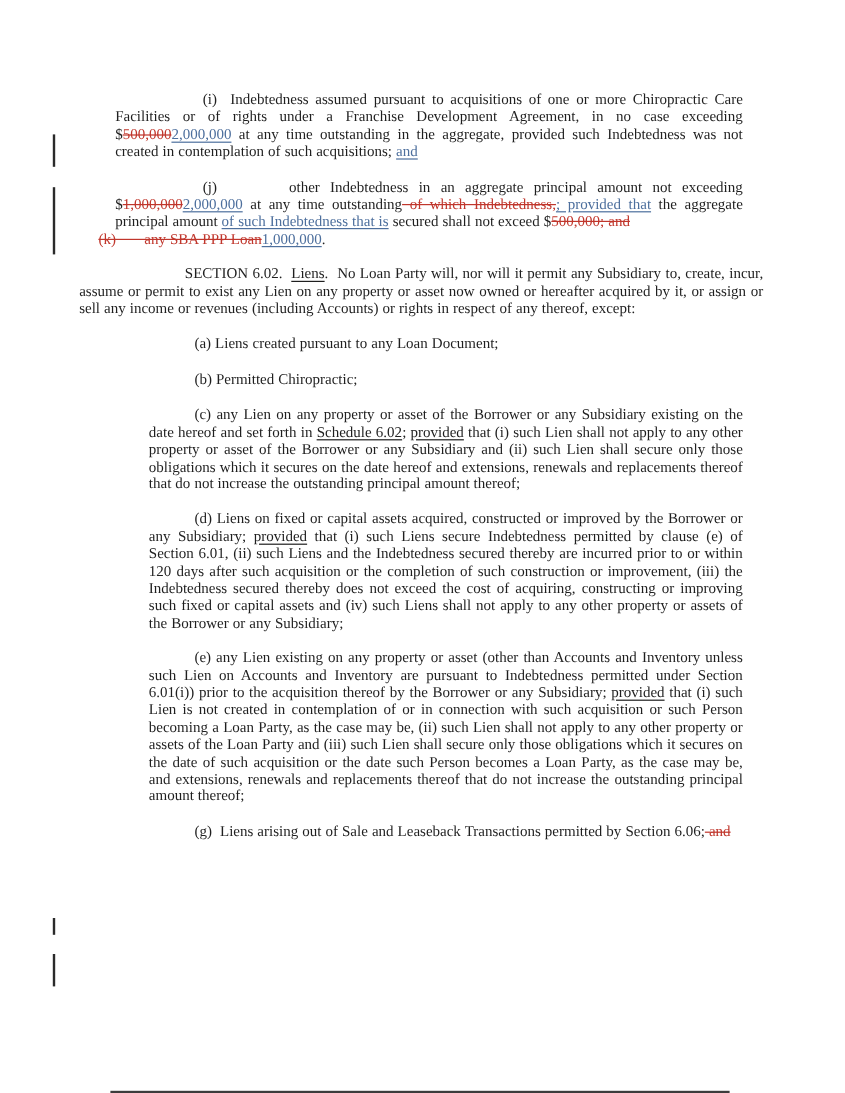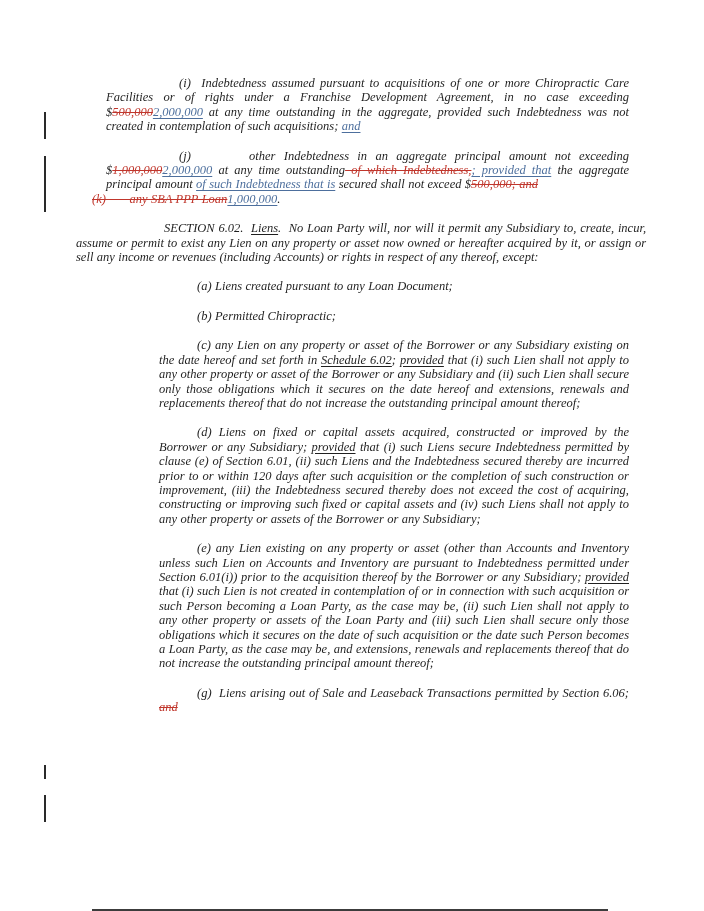--- a/index.html
+++ b/index.html
@@ -12,36 +12,35 @@
     width: 704px;
     height: 911px;
     background: #ffffff;
     overflow: hidden;
     font-family: "Liberation Serif", "DejaVu Serif", serif;
     color: var(--text, #1f1f1f);
   }
   .content {
     position: absolute;
     top: 76px;
-    left: 76px;
+    left: 66px;
     width: 570px;
-    font-style: italic;
   }
   .para {
     font-size: 12.5px;
     line-height: 14.4px;
     text-align: justify;
     margin: 0 0 15px 0;
     word-spacing: 0.02em;
   }
   .para.no-gap { margin-bottom: 0; }
   .level-sub     { margin-left: 30px; margin-right: 17px; text-indent: 73px; }
   .level-k       { margin-left: 16px; margin-right: 17px; text-indent: 0; }
   .level-section { margin-left: 0;    margin-right: 0;    text-indent: 88px; }
-  .level-item    { margin-left: 83px; margin-right: 17px; text-indent: 38px; }
+  .level-item    { margin-left: 58px; margin-right: 17px; text-indent: 38px; }
 
   .r-n { color: var(--text, #1f1f1f); }
   .r-u { color: var(--text, #1f1f1f); text-decoration: underline; text-underline-offset: 2px; }
   .r-d { color: var(--deletion, #c0362c); text-decoration: line-through; }
   .r-i { color: var(--insertion, #4d6f9d); text-decoration: underline; text-underline-offset: 2px; }
 
   .change-bar {
     position: absolute;
     left: 44px;
     width: 2px;

